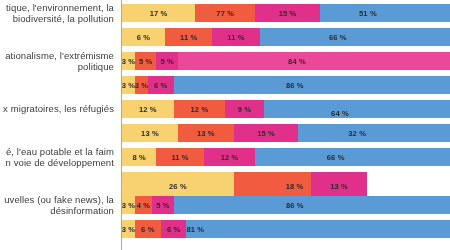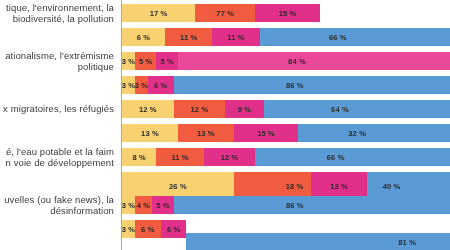--- a/index.html
+++ b/index.html
@@ -89,20 +89,23 @@
   <div class="bar-row" style="top: 4px; height: 18px;">
         <div class="seg" style="background: rgb(248, 209, 113); width: 73.1px; flex: 0 0 auto;">
           <span class="seg-label">17 %</span>
         </div>
         <div class="seg" style="background: rgb(241, 91, 64); width: 60.2px; flex: 0 0 auto;">
           <span class="seg-label">77 %</span>
         </div>
         <div class="seg" style="background: rgb(224, 48, 138); width: 64.5px; flex: 0 0 auto;">
           <span class="seg-label">15 %</span>
         </div>
+        <div class="seg" style="background: rgb(91, 155, 213); flex: 1 1 auto; justify-content: center; padding-right: 34px;">
+          <span class="seg-label">51 %</span>
+        </div>
       </div>
       <div class="bar-row" style="top: 28px; height: 18px;">
         <div class="seg" style="background: rgb(248, 209, 113); width: 43px; flex: 0 0 auto;">
           <span class="seg-label">6 %</span>
         </div>
         <div class="seg" style="background: rgb(241, 91, 64); width: 47.3px; flex: 0 0 auto;">
           <span class="seg-label">11 %</span>
         </div>
         <div class="seg" style="background: rgb(224, 48, 138); width: 47.3px; flex: 0 0 auto;">
           <span class="seg-label">11 %</span>
@@ -142,21 +145,21 @@
       <div class="bar-row" style="top: 100px; height: 18px;">
         <div class="seg" style="background: rgb(248, 209, 113); width: 51.6px; flex: 0 0 auto;">
           <span class="seg-label">12 %</span>
         </div>
         <div class="seg" style="background: rgb(241, 91, 64); width: 51.6px; flex: 0 0 auto;">
           <span class="seg-label">12 %</span>
         </div>
         <div class="seg" style="background: rgb(224, 48, 138); width: 38.7px; flex: 0 0 auto;">
           <span class="seg-label">9 %</span>
         </div>
-        <div class="seg" style="background: rgb(91, 155, 213); flex: 1 1 auto; justify-content: center; padding-right: 34px;">
+        <div class="seg" style="background: rgb(91, 155, 213); flex: 1 1 auto; justify-content: center; padding-right: 34px; align-items: flex-end;">
           <span class="seg-label">64 %</span>
         </div>
       </div>
       <div class="bar-row" style="top: 124px; height: 18px;">
         <div class="seg" style="background: rgb(248, 209, 113); width: 55.9px; flex: 0 0 auto;">
           <span class="seg-label">13 %</span>
         </div>
         <div class="seg" style="background: rgb(241, 91, 64); width: 55.9px; flex: 0 0 auto;">
           <span class="seg-label">13 %</span>
         </div>
@@ -184,23 +187,20 @@
       <div class="bar-row" style="top: 172px; height: 28px;">
         <div class="seg" style="background: rgb(248, 209, 113); width: 111.8px; flex: 0 0 auto;">
           <span class="seg-label">26 %</span>
         </div>
         <div class="seg" style="background: rgb(241, 91, 64); width: 77.4px; flex: 0 0 auto; padding-left: 44px;">
           <span class="seg-label">18 %</span>
         </div>
         <div class="seg" style="background: rgb(224, 48, 138); width: 55.9px; flex: 0 0 auto;">
           <span class="seg-label">13 %</span>
         </div>
-        <div class="seg" style="background: rgb(91, 155, 213); flex: 1 1 auto; justify-content: center; padding-right: 34px;">
-          <span class="seg-label">40 %</span>
-        </div>
       </div>
       <div class="bar-row" style="top: 196px; height: 18px;">
         <div class="seg" style="background: rgb(248, 209, 113); width: 12.9px; flex: 0 0 auto;">
           <span class="seg-label">3 %</span>
         </div>
         <div class="seg" style="background: rgb(241, 91, 64); width: 17.2px; flex: 0 0 auto;">
           <span class="seg-label">4 %</span>
         </div>
         <div class="seg" style="background: rgb(224, 48, 138); width: 21.5px; flex: 0 0 auto;">
           <span class="seg-label">5 %</span>
@@ -212,19 +212,19 @@
       <div class="bar-row" style="top: 220px; height: 18px;">
         <div class="seg" style="background: rgb(248, 209, 113); width: 12.9px; flex: 0 0 auto;">
           <span class="seg-label">3 %</span>
         </div>
         <div class="seg" style="background: rgb(241, 91, 64); width: 25.8px; flex: 0 0 auto;">
           <span class="seg-label">6 %</span>
         </div>
         <div class="seg" style="background: rgb(224, 48, 138); width: 25.8px; flex: 0 0 auto;">
           <span class="seg-label">6 %</span>
         </div>
-        <div class="seg" style="background: rgb(91, 155, 213); flex: 1 1 auto; justify-content: flex-end; padding-right: 34px; margin-top: 13px;">
+        <div class="seg" style="background: rgb(91, 155, 213); flex: 1 1 auto; justify-content: flex-start; padding-right: 34px;">
           <span class="seg-label">81 %</span>
         </div>
       </div>
     </div>
 
 </div>
 
 </body></html>

